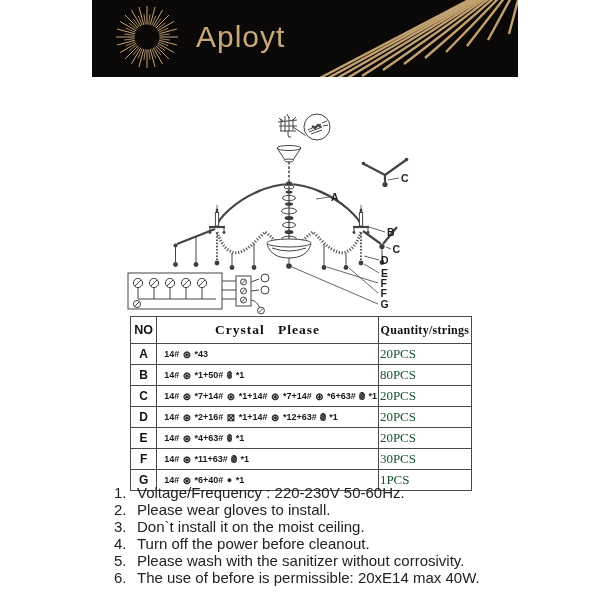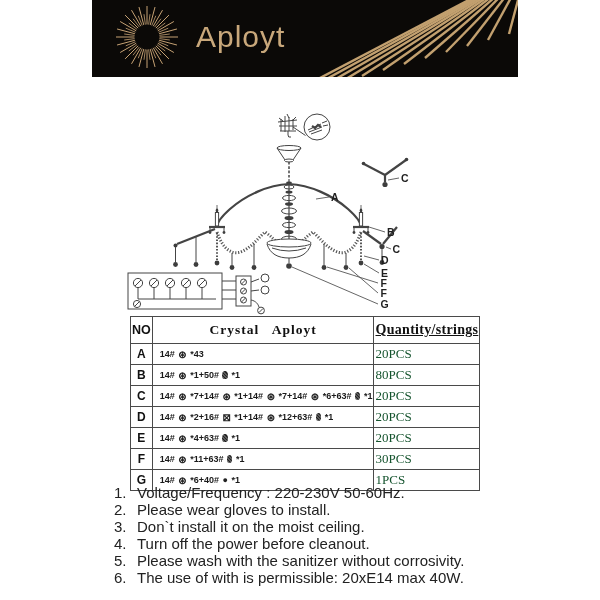--- a/index.html
+++ b/index.html
@@ -33,21 +33,21 @@
   #diagram text{fill:#1f1f1f;font-size:10.5px;font-weight:bold;font-family:"Liberation Sans",sans-serif;stroke:none;}
 
   
   .ptable{position:absolute;left:130px;top:316px;width:342px;border-collapse:collapse;}
   .ptable th,.ptable td{border:1px solid #4a4a4a;}
   .ptable th{height:24px;}
   .ptable td{height:18px;}
   .h-no{width:40px;font-size:12.5px;font-weight:bold;color:#111;}
   .h-model{width:207px;font-family:"Liberation Serif",serif;font-size:13.5px;color:#111;
            white-space:pre;text-align:center;font-weight:600;letter-spacing:1px;}
-  .h-qty{width:95px;font-family:"Liberation Serif",serif;font-size:14px;color:#111;letter-spacing:.3px;text-decoration:underline;}
+  .h-qty{width:95px;font-family:"Liberation Serif",serif;font-size:12px;color:#111;letter-spacing:.3px;}
   .c-no{text-align:center;font-size:12px;font-weight:bold;color:#111;}
   .c-model{font-size:9px;font-weight:700;color:#191919;padding-left:7px;white-space:nowrap;}
   .c-qty{text-align:left;font-family:"Liberation Serif",serif;font-size:13px;color:#14532d;}
   .cicon{margin:0 1px;color:#222;}
   .ic-bead{font-size:10px;vertical-align:-1px;}
   .ic-square{font-size:10px;vertical-align:-1px;}
   .ic-ball{font-size:9px;vertical-align:-.5px;}
   .ic-egg{display:inline-block;width:5.5px;height:8px;vertical-align:-1px;
           background:repeating-linear-gradient(45deg,#222 0 1.2px,#5a5a5a 1.2px 2.2px);
           border-radius:50% 50% 50% 50% / 58% 58% 42% 42%;}
@@ -288,21 +288,21 @@
     <text x="260.5" y="184">F</text>
     <line class="lead" x1="172" y1="154" x2="258" y2="191"></line>
     <text x="260.5" y="195">G</text>
   </g>
 </svg>
 
 <table class="ptable">
   <thead>
     <tr>
       <th class="h-no">NO</th>
-      <th class="h-model">Crystal   Aployt</th>
+      <th class="h-model">Crystal   Please</th>
       <th class="h-qty">Quantity/strings</th>
     </tr>
   </thead>
   <tbody>
       <tr>
         <td class="c-no">A</td>
         <td class="c-model"><span>14# </span><span class="cicon ic-bead">⊛</span><span> *43</span></td>
         <td class="c-qty">20PCS</td>
       </tr>
       <tr>
@@ -354,15 +354,15 @@
     <div class="li">
       <span class="num">4.</span>
       <span class="txt">Turn off the power before cleanout.</span>
     </div>
     <div class="li">
       <span class="num">5.</span>
       <span class="txt">Please wash with the sanitizer without corrosivity.</span>
     </div>
     <div class="li">
       <span class="num">6.</span>
-      <span class="txt">The use of with is permissible: 20xE14 max 40W.</span>
+      <span class="txt">The use of before is permissible: 20xE14 max 40W.</span>
     </div>
   </div>
 
 </body></html>

